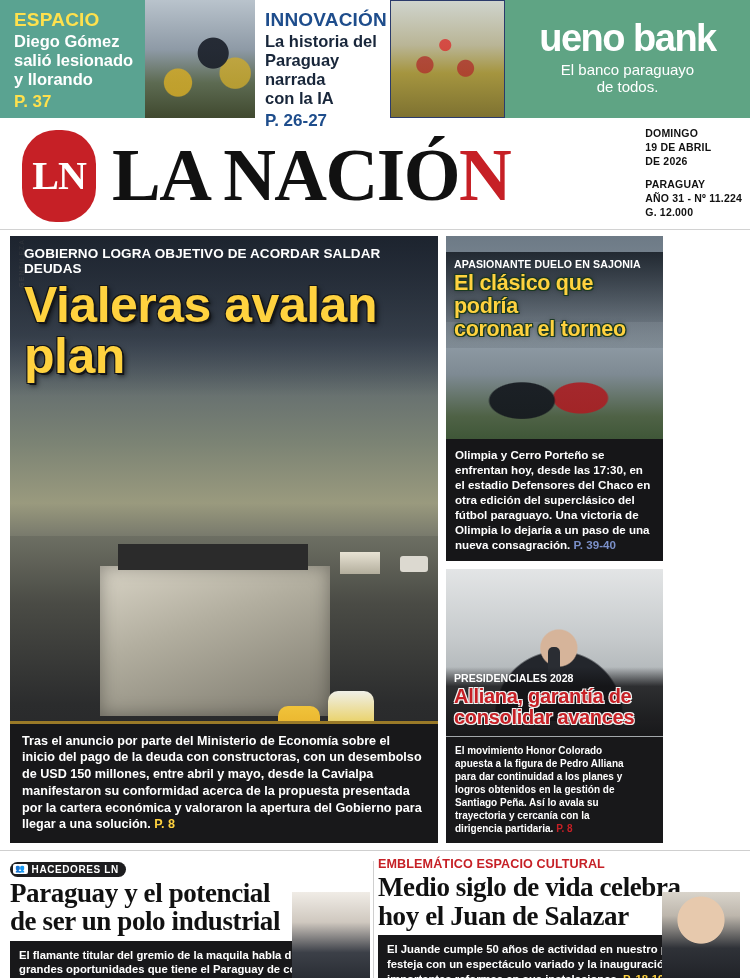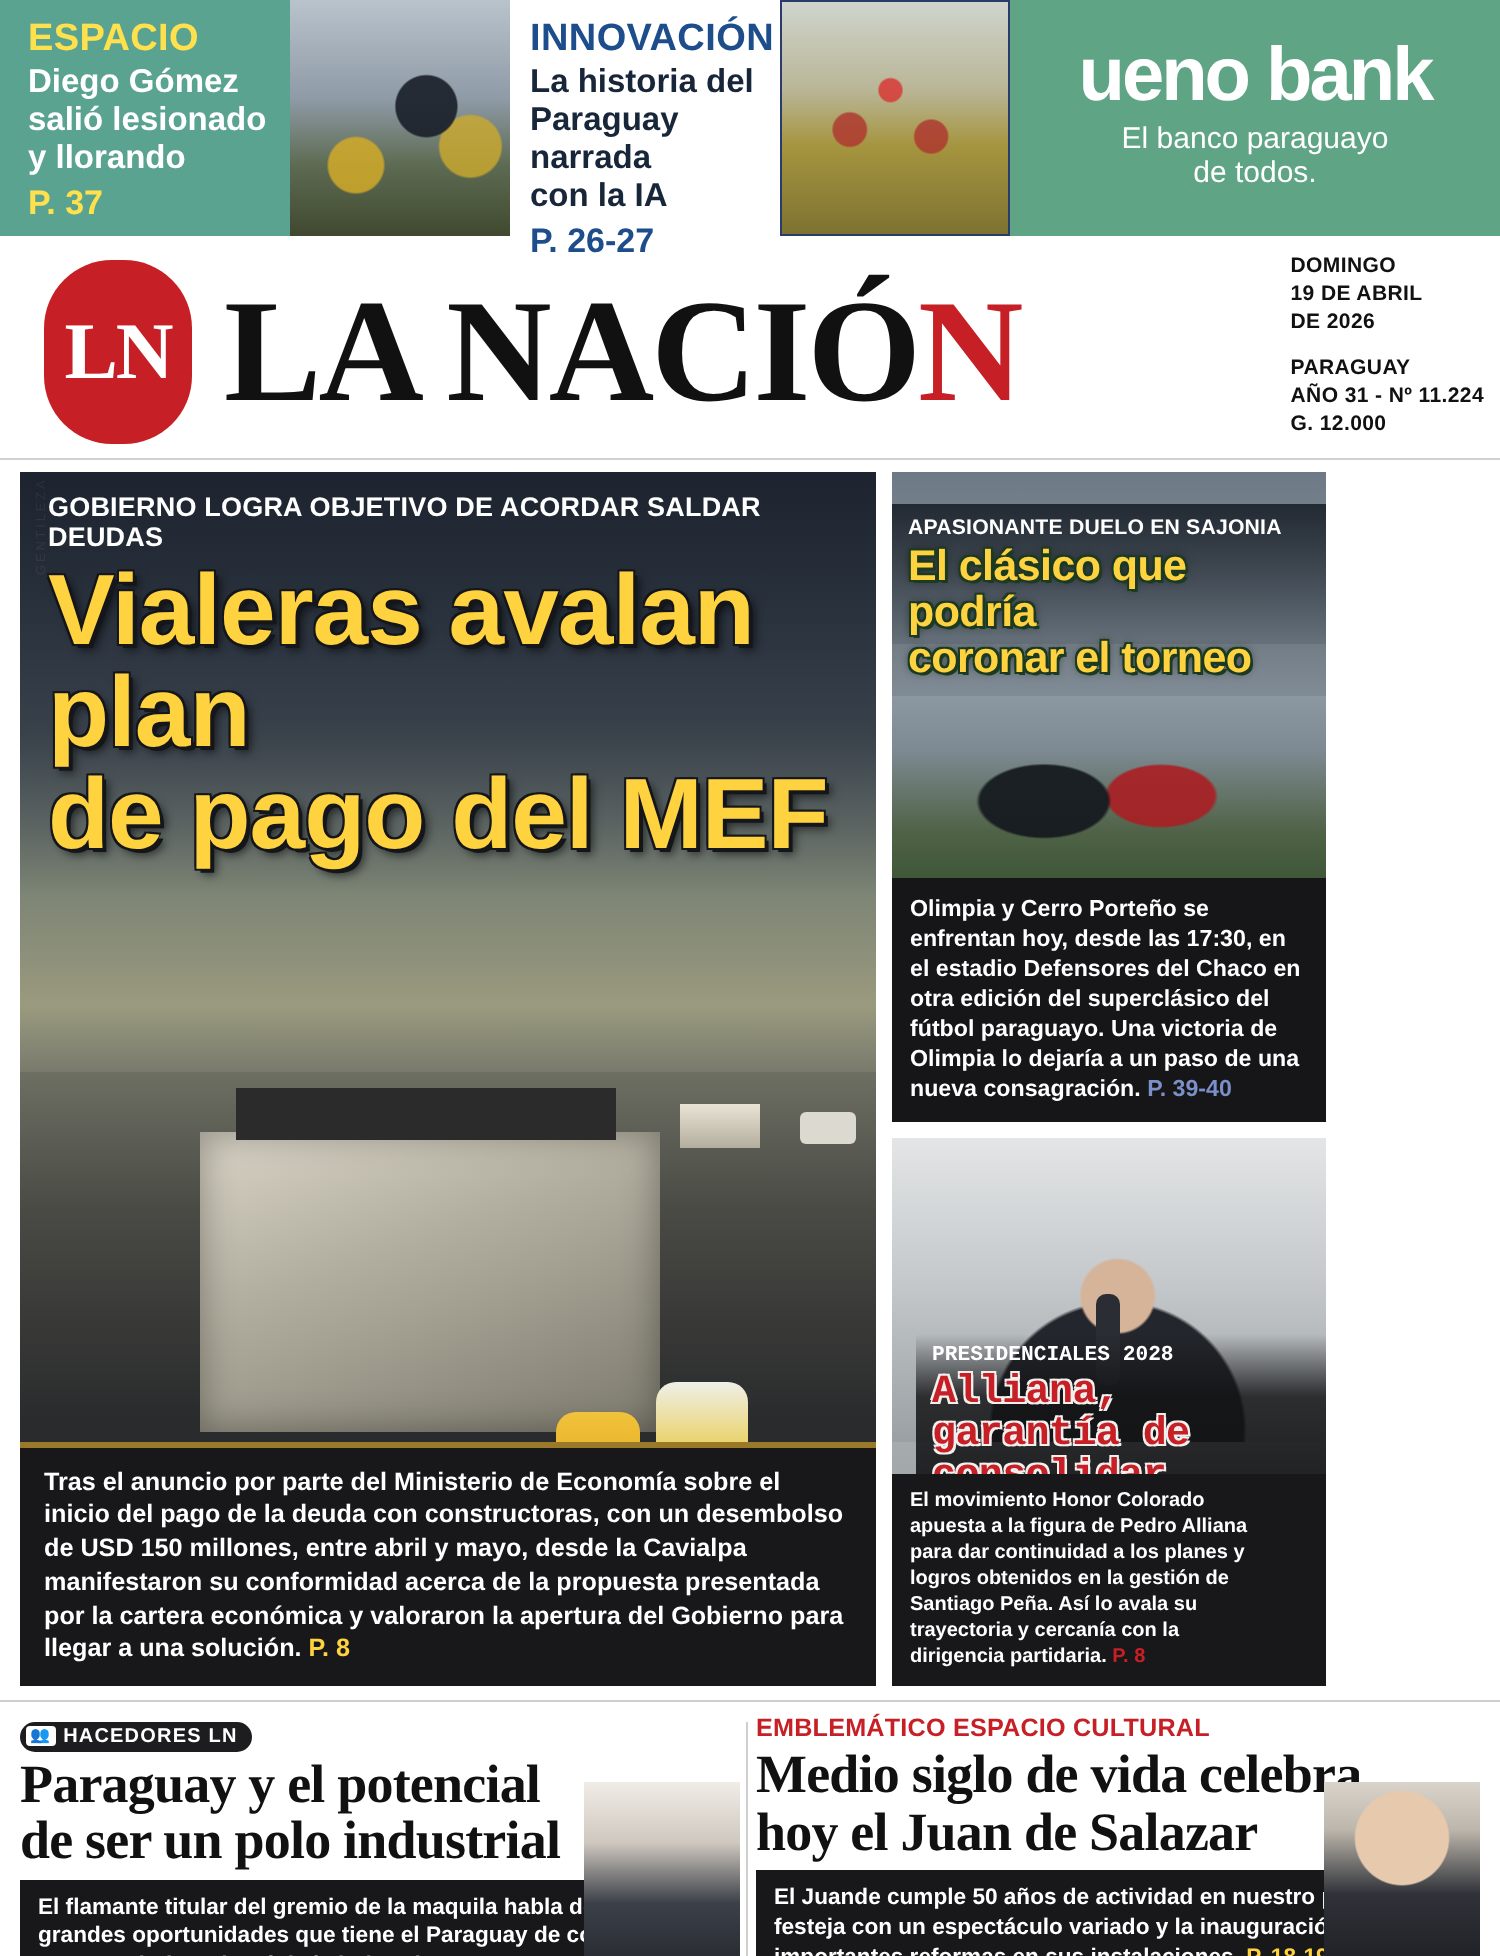--- a/index.html
+++ b/index.html
@@ -188,22 +188,22 @@
   }
   .sp-photo {
     position:absolute; left:0; right:0; top:0; height:152px;
     background:
       radial-gradient(circle at 52% 52%, #d6b49a 0 13%, rgba(0,0,0,0) 14%),
       radial-gradient(circle at 52% 96%, #23262c 0 34%, rgba(0,0,0,0) 35%),
       linear-gradient(180deg,#e3e5e6 0%,#c6cacc 45%,#9aa0a4 100%);
   }
   .sp-mic { position:absolute; left:47%; top:78px; width:12px; height:46px;
     background:#2a2d33; border-radius:5px; }
-  .sp-head { position:absolute; left:12px; right:0; top:98px; padding:5px 8px 8px 8px;
-    background:linear-gradient(180deg, rgba(18,18,20,.0), rgba(18,18,20,.82) 28%, rgba(18,18,20,.96));font-family:Liberation Mono, monospace; }
+  .sp-head { position:absolute; left:0; right:0; top:98px; padding:5px 8px 8px 8px;
+    background:linear-gradient(180deg, rgba(18,18,20,.0), rgba(18,18,20,.82) 28%, rgba(18,18,20,.96)); }
   .sp-kicker { color:#fff; font-size:10.6px; font-weight:bold; }
   .sp-title {
     font-size:20px; font-weight:bold; line-height:1.06; color:#c62026;
     margin-top:2px; letter-spacing:-.3px;
     text-shadow:1.2px 1.2px 0 #f0efee, -1px -1px 0 #f2f1f0, 1px -1px 0 #f2f1f0, -1px 1px 0 #f2f1f0;
   }
   .sp-cap { position:absolute; left:0; right:0; bottom:0; background:#18181a; color:#fff;
     padding:7px 25px 8px 9px; font-size:10px; line-height:1.3; font-weight:600; }
 
   
@@ -307,21 +307,20 @@
         <div class="lead-worker w1"></div>
         <div class="lead-worker w2"></div>
         <div class="lead-truck"></div>
         <div class="lead-car"></div>
         <div class="lead-credit">GENTILEZA</div>
 
         <div class="lead-head">
           <div class="lead-kicker">GOBIERNO LOGRA OBJETIVO DE ACORDAR SALDAR DEUDAS</div>
           <div class="lead-title">
             <div>Vialeras avalan plan</div>
-            <div>de pago del MEF</div>
           </div>
         </div>
 
         <div class="lead-cap">
           <span>Tras el anuncio por parte del Ministerio de Economía sobre el inicio del pago de la deuda con constructoras, con un desembolso de USD 150 millones, entre abril y mayo, desde la Cavialpa manifestaron su conformidad acerca de la propuesta presentada por la cartera económica y valoraron la apertura del Gobierno para llegar a una solución.</span>
           <span class="pg yellow">P. 8</span>
         </div>
       </div>
     </div>
 

